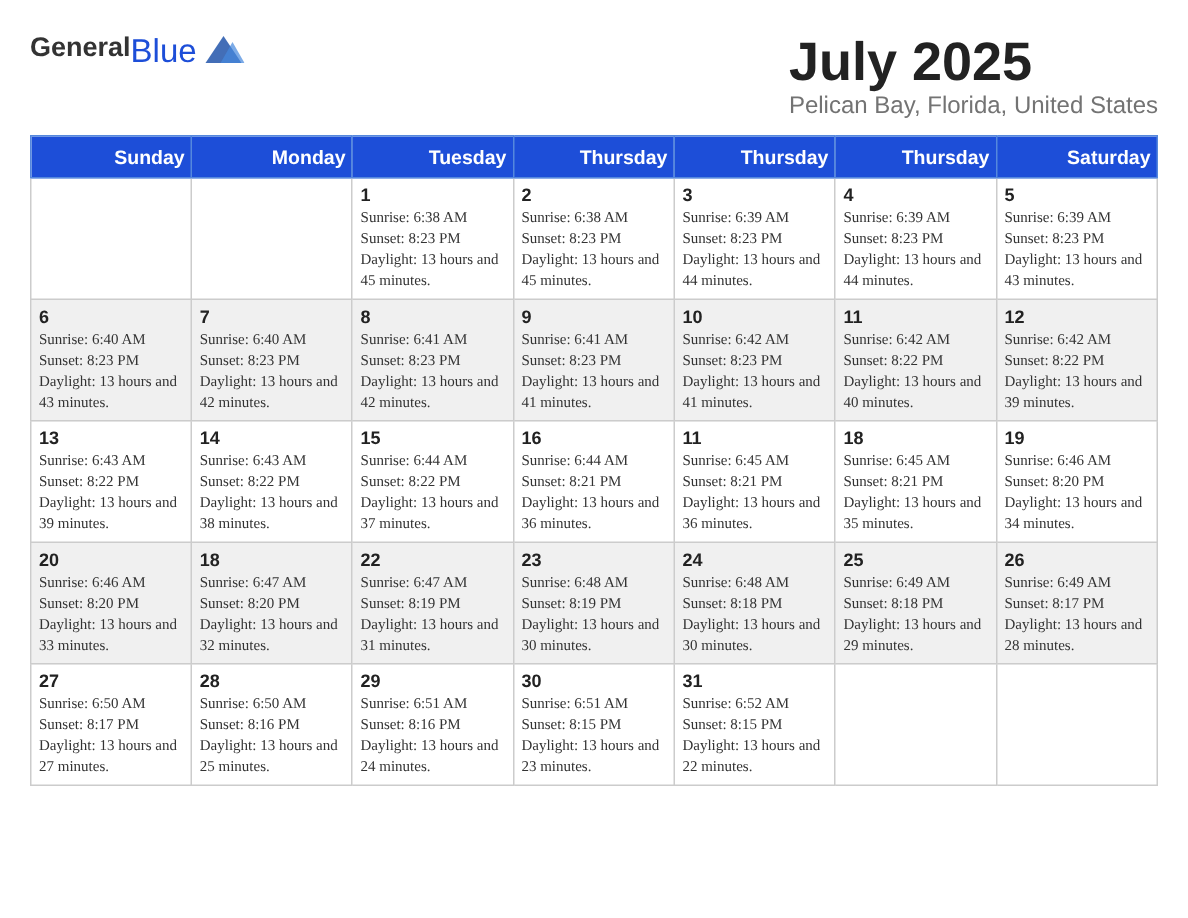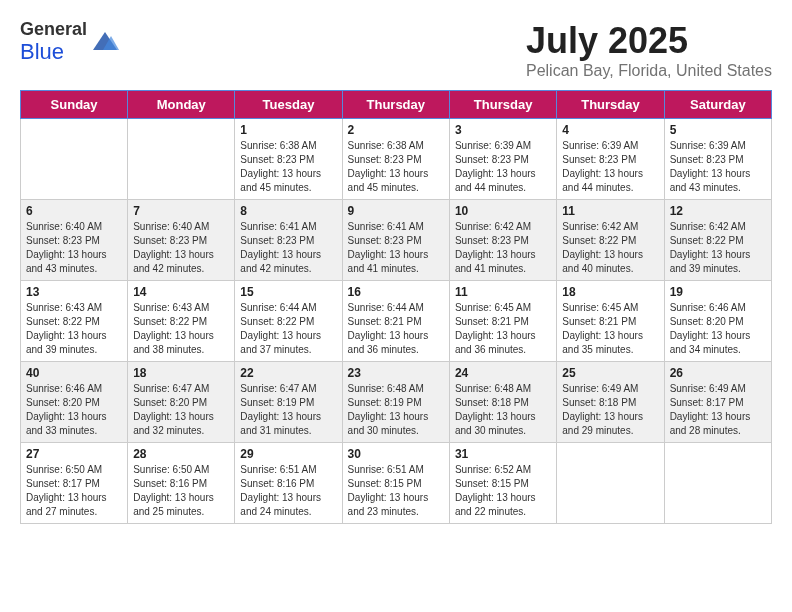--- a/index.html
+++ b/index.html
@@ -15,21 +15,21 @@
       justify-content: space-between;
       align-items: flex-start;
       margin-bottom: 10px;
     }
     .logo {
       display: flex;
       align-items: center;
     }
     .logo-text {
       display: flex;
-      flex-direction: column;
+      flex-direction: row;
       line-height: 1.1;
     }
     .logo-general {
       font-size: 18px;
       font-weight: bold;
       color: #333;
     }
     .logo-blue {
       font-size: 22px;
       font-weight: normal;
@@ -50,26 +50,26 @@
     .title-location {
       font-size: 16px;
       color: #737373;
     }
     .calendar {
       width: 100%;
       border-collapse: collapse;
       border: 1px solid #ccc;
     }
     .calendar th {
-      background: #be185d;
+      background: #1d4ed8;
       color: #fff;
       font-size: 13px;
       font-weight: bold;
       padding: 6px 4px;
-      text-align: center;
+      text-align: right;
       border: 1px solid #5588dd;
       margin-left: 37px;
     }
     .calendar td {
       vertical-align: top;
       border: 1px solid #ccc;
       padding: 4px 5px;
       width: 108px;
       min-height: 80px;
       font-size: 10.5px;
@@ -82,20 +82,21 @@
     .day-number {
       font-size: 12px;
       font-weight: bold;
       margin-bottom: 2px;
       color: #222;
     }
     .day-info {
       font-size: 10px;
       color: #333;
       line-height: 1.4;
+      font-family: Liberation Serif, serif;
     }
     .empty-cell {
       background: #f9f9f9;
     }
     .calendar tr:nth-child(odd) td {
       background: #fff;
     }
     .calendar tr:nth-child(even) td {
       background: #f0f0f0;
     }
@@ -212,21 +213,21 @@
           <div class="day-number">18</div>
           <div class="day-info">Sunrise: 6:45 AM<br>Sunset: 8:21 PM<br>Daylight: 13 hours and 35 minutes.</div>
         </td>
         <td>
           <div class="day-number">19</div>
           <div class="day-info">Sunrise: 6:46 AM<br>Sunset: 8:20 PM<br>Daylight: 13 hours and 34 minutes.</div>
         </td>
       </tr>
       <tr>
         <td>
-          <div class="day-number">40</div>
+          <div class="day-number">20</div>
           <div class="day-info">Sunrise: 6:46 AM<br>Sunset: 8:20 PM<br>Daylight: 13 hours and 33 minutes.</div>
         </td>
         <td>
           <div class="day-number">18</div>
           <div class="day-info">Sunrise: 6:47 AM<br>Sunset: 8:20 PM<br>Daylight: 13 hours and 32 minutes.</div>
         </td>
         <td>
           <div class="day-number">22</div>
           <div class="day-info">Sunrise: 6:47 AM<br>Sunset: 8:19 PM<br>Daylight: 13 hours and 31 minutes.</div>
         </td>

